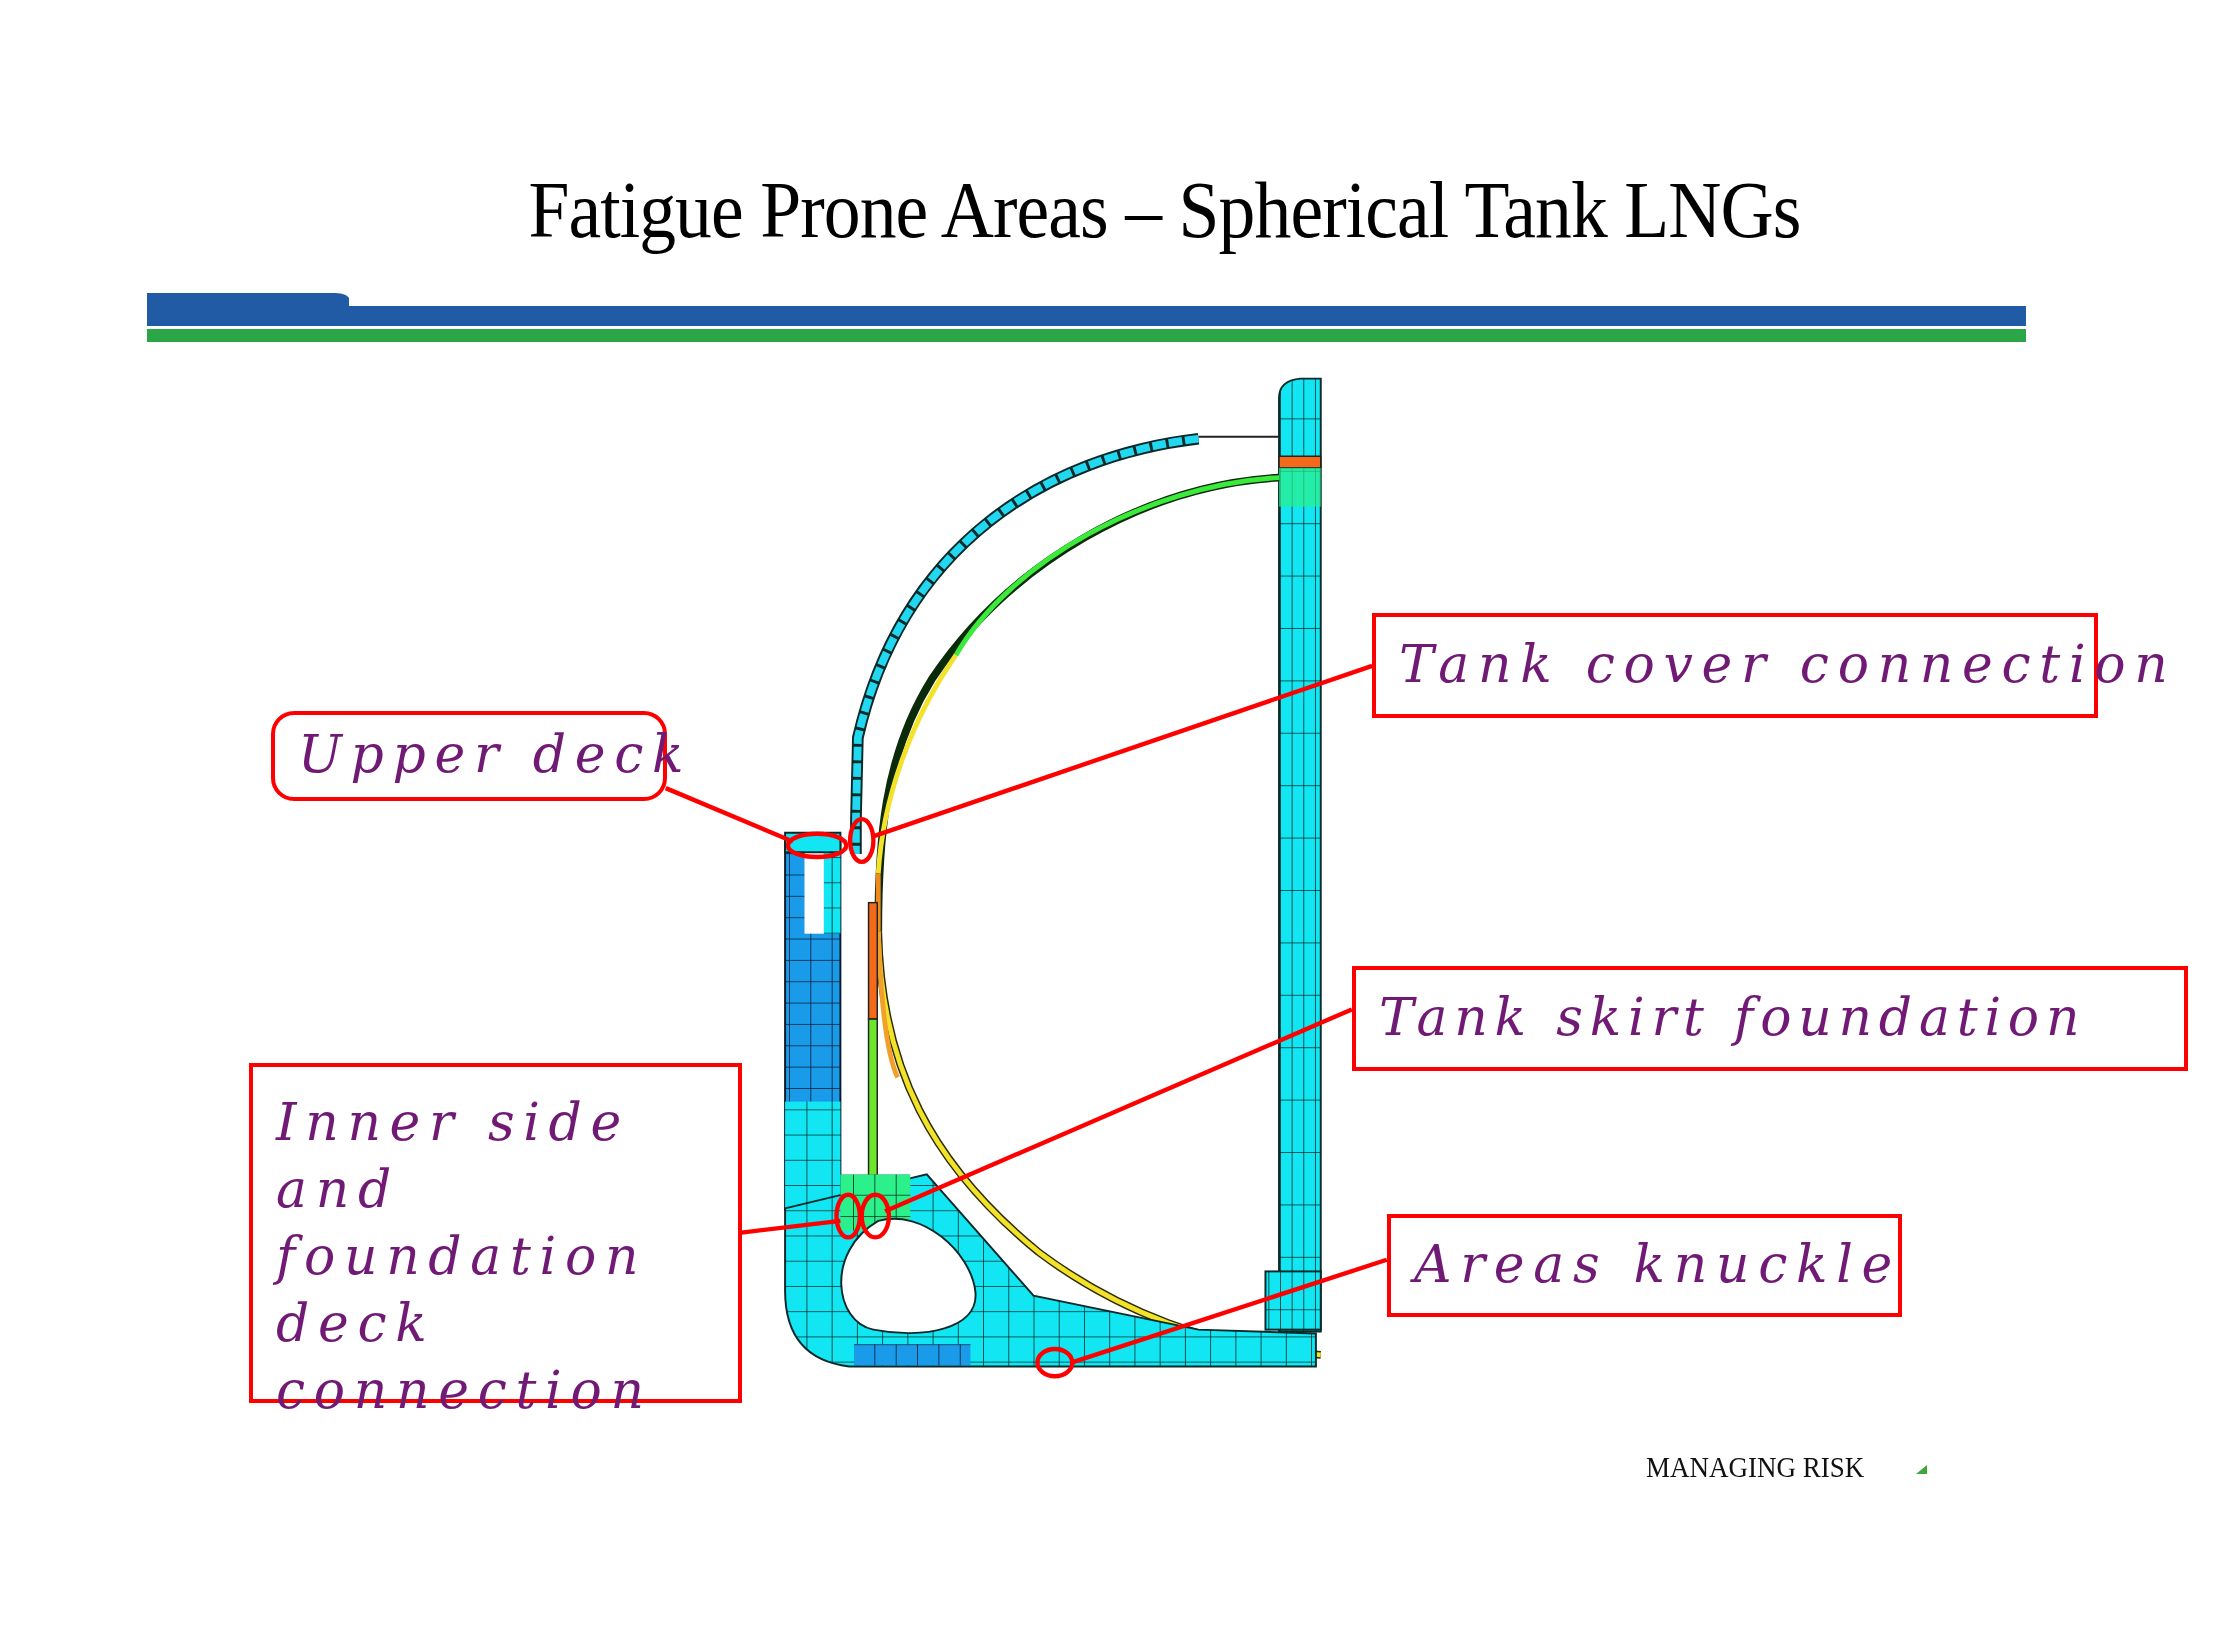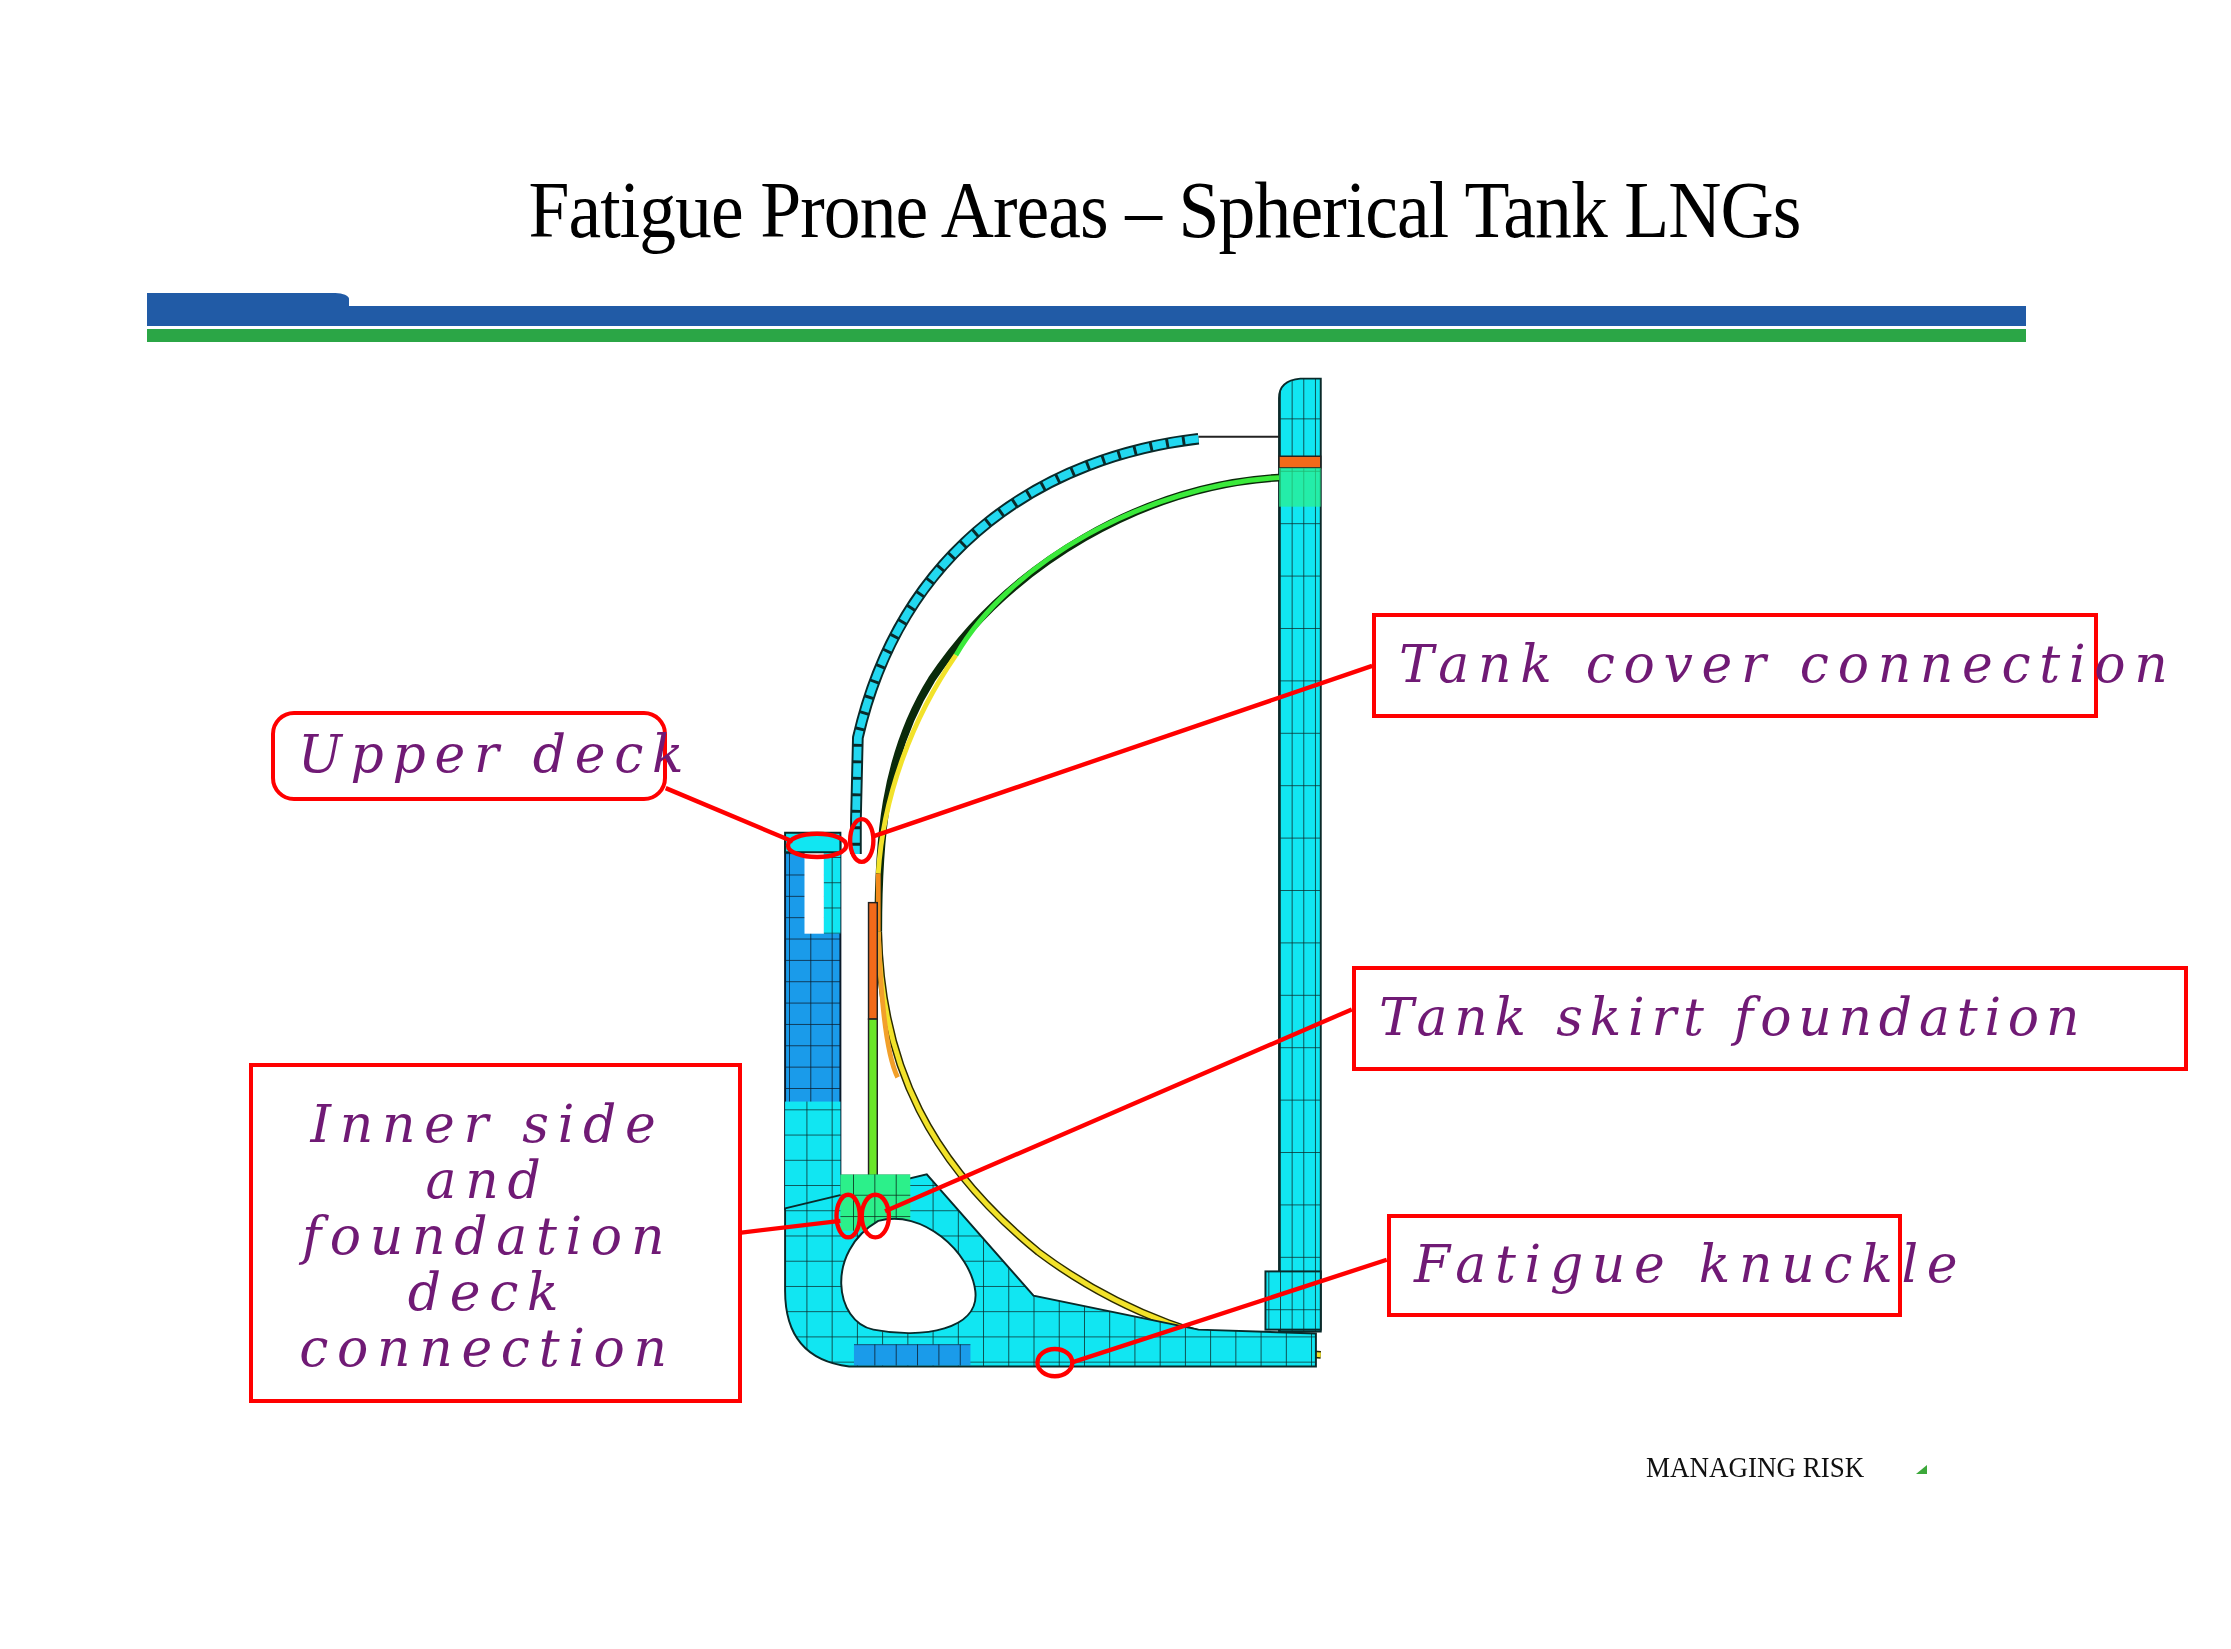--- a/index.html
+++ b/index.html
@@ -2,21 +2,21 @@
 <html><head>
 <meta charset="utf-8">
 <style>
   html, body { margin:0; padding:0; background:#ffffff; }
   body { width:2232px; height:1650px; position:relative; overflow:hidden; font-family:"Liberation Serif", serif; }
   .title { position:absolute; left:0; width:2329px; top:165px; text-align:center; font-family:"Liberation Serif", serif; font-size:80px; color:#000; letter-spacing:-1px; transform:scaleX(0.92); transform-origin:1164px 0; }
   .bar-blue-tab { position:absolute; left:147px; top:293px; width:202px; height:33px; background:#215BA6; border-top-right-radius:13.6px 5.8px; }
   .bar-blue { position:absolute; left:147px; top:306px; width:1879px; height:20.4px; background:#215BA6; }
   .bar-green { position:absolute; left:147px; top:329px; width:1879px; height:12.6px; background:#2BA646; }
   .callout { position:absolute; border:4.9px solid #FF0000; box-sizing:border-box; background:#fff; font-family:"DejaVu Serif", serif; font-style:italic; color:#701a75; font-size:52px; letter-spacing:8.7px; line-height:78px; padding-left:23px; white-space:nowrap; }
-  .callout.multi { line-height:56px; padding-top:29px; white-space:normal;text-align:center; }
+  .callout.multi { line-height:67px; padding-top:22px; white-space:normal; }
   .fea { position:absolute; left:0; top:0; }
   .footer { position:absolute; left:1646px; top:1450px; font-family:"Liberation Serif", serif; font-size:30px; color:#111; letter-spacing:0px; transform:scaleX(0.9); transform-origin:0 0; }
   .footer-mark { position:absolute; left:1916px; top:1465px; width:0; height:0; border-left:11.6px solid transparent; border-bottom:9.7px solid #3CA83A; }
 </style>
 </head>
 <body>
 
 <div class="title">Fatigue Prone Areas – Spherical Tank LNGs</div>
 
 <div>
@@ -115,18 +115,18 @@
 
 <div class="callout" style="left:1352px;top:966px;width:836px;height:105px;line-height:95px;letter-spacing:6.8px;">
   <span>Tank skirt foundation</span>
 </div>
 
 <div class="callout multi" style="left:249px;top:1063px;width:493px;height:340px;padding-right:39px;">
   <span>Inner side and foundation deck connection</span>
 </div>
 
 <div class="callout" style="left:1387px;top:1214px;width:515px;height:103px;line-height:93px;">
-  <span>Fatigue knuckle</span>
+  <span>Areas knuckle</span>
 </div>
 
 <div class="footer">MANAGING RISK</div>
 <div class="footer-mark"></div>
 
 
 </body></html>

